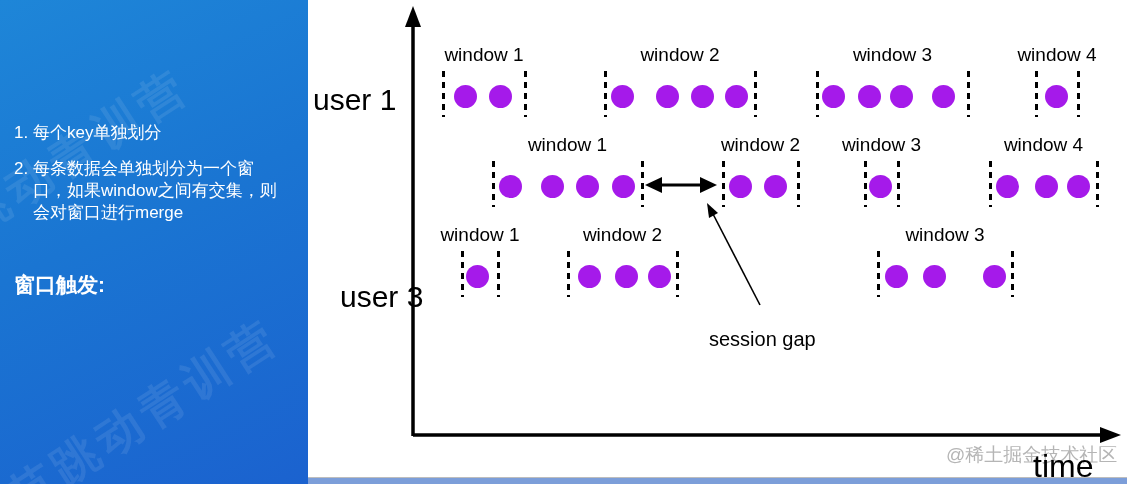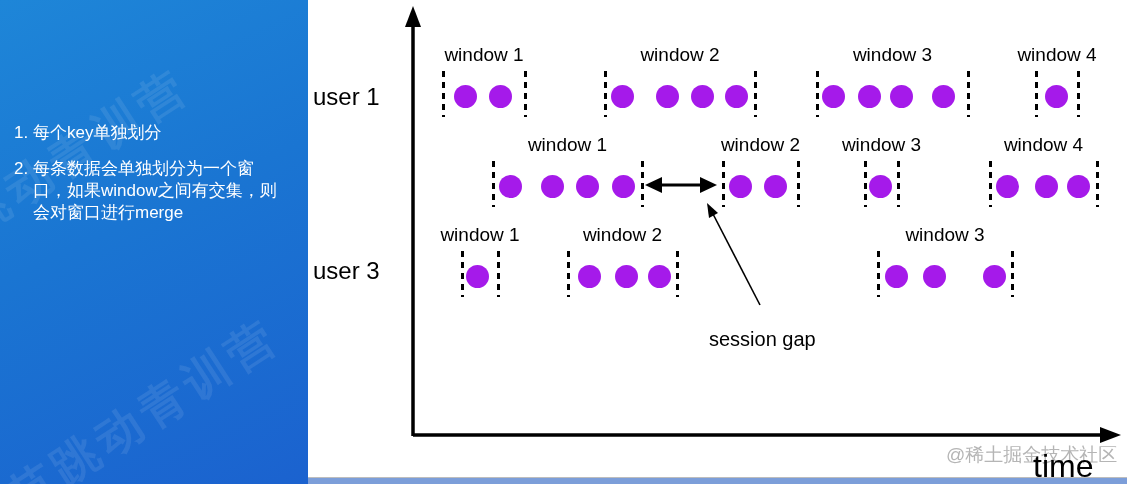--- a/index.html
+++ b/index.html
@@ -33,21 +33,21 @@
   #sb-li2{top:158px;}
   #sb-p1{position:absolute;left:14px;top:318px;width:292px;font-size:17px;line-height:1.3;}
   
   #bottom-strip{
     position:absolute;left:308px;right:0;bottom:0;height:6px;
     border-top:1px solid #bdbdbd;
   }
   
   #diagram-rows{position:absolute;left:0;top:0;width:1127px;height:484px;}
   .user-label{
-    position:absolute;left:313px;width:90px;font-size:24px;color:#000;
+    position:absolute;left:313px;width:90px;font-size:30px;color:#000;
     white-space:nowrap;
   }
   .win-label{
     position:absolute;width:160px;text-align:center;font-size:19px;color:#000;
     white-space:nowrap;
   }
   .dash{
     position:absolute;width:3px;height:46px;
     background:repeating-linear-gradient(to bottom,#000 0 6px,transparent 6px 11px);
   }
@@ -73,20 +73,21 @@
 
   <div id="sb-li1" class="sb-li">
     <span class="num">1.</span>
     <span class="li-text">每个key单独划分</span>
   </div>
   <div id="sb-li2" class="sb-li">
     <span class="num">2.</span>
     <span class="li-text">每条数据会单独划分为一个窗口，如果window之间有交集，则会对窗口进行merge</span>
   </div>
 
+  <div id="sb-h2" class="sb-heading">窗口触发:</div>
 </div>
 
 <svg id="axes-svg" width="1127" height="484" viewBox="0 0 1127 484">
 
   <g>
     <line x1="413" y1="24" x2="413" y2="436" stroke="#000" stroke-width="3.5"></line>
     <polygon points="413,6 405,27 421,27" fill="#000"></polygon>
   </g>
 
   <g>
@@ -146,21 +147,21 @@
     <div class="win-label" style="left: 801.5px; top: 134px;">window 3</div>
     <div class="dash" style="left: 864px; top: 161px;"></div>
     <div class="dash" style="left: 897px; top: 161px;"></div>
     <div class="dot" style="left: 869px; top: 175px; background: rgb(165, 26, 234);"></div>
     <div class="win-label" style="left: 963.5px; top: 134px;">window 4</div>
     <div class="dash" style="left: 989px; top: 161px;"></div>
     <div class="dash" style="left: 1096px; top: 161px;"></div>
     <div class="dot" style="left: 996px; top: 175px; background: rgb(165, 26, 234);"></div>
     <div class="dot" style="left: 1035px; top: 175px; background: rgb(165, 26, 234);"></div>
     <div class="dot" style="left: 1067px; top: 175px; background: rgb(165, 26, 234);"></div>
-    <div class="user-label" style="top: 257px;">user 3</div>
+    <div class="user-label" style="top: 280px; margin-left: 27px;">user 3</div>
     <div class="win-label" style="left: 400px; top: 224px;">window 1</div>
     <div class="dash" style="left: 461px; top: 251px;"></div>
     <div class="dash" style="left: 497px; top: 251px;"></div>
     <div class="dot" style="left: 466px; top: 265px; background: rgb(165, 26, 234);"></div>
     <div class="win-label" style="left: 542.5px; top: 224px;">window 2</div>
     <div class="dash" style="left: 567px; top: 251px;"></div>
     <div class="dash" style="left: 676px; top: 251px;"></div>
     <div class="dot" style="left: 578px; top: 265px; background: rgb(165, 26, 234);"></div>
     <div class="dot" style="left: 615px; top: 265px; background: rgb(165, 26, 234);"></div>
     <div class="dot" style="left: 648px; top: 265px; background: rgb(165, 26, 234);"></div>

